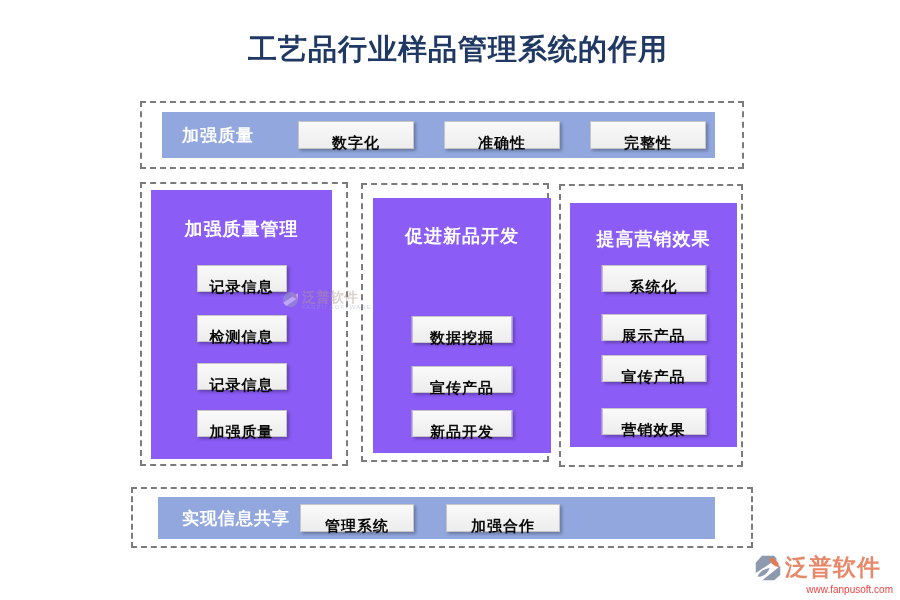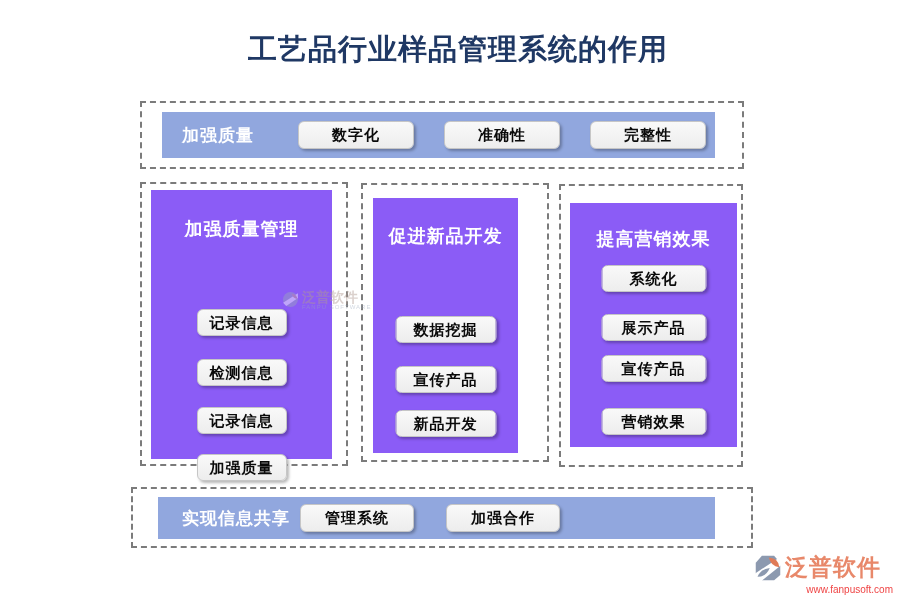--- a/index.html
+++ b/index.html
@@ -24,41 +24,41 @@
   .band-label{
     color:#ffffff;font-weight:bold;font-size:17px;letter-spacing:1px;
     flex:0 0 auto;box-sizing:border-box;white-space:nowrap;
   }
   .top-band .band-label{width:136px;padding-left:20px;}
   .bottom-band .band-label{width:142px;padding-left:24px;}
 
   .pill{
     display:inline-block;box-sizing:border-box;
     background:linear-gradient(#f9f9f9,#ededed);
-    border:1px solid #c6c6c6;border-radius:6px;
+    border:1px solid #c6c6c6;border-radius:0;
     box-shadow:2px 2px 3px rgba(0,0,0,0.28);
     font-family:inherit;font-size:15px;font-weight:bold;color:#0a0a0a;
-    cursor:pointer;padding:0;letter-spacing:1px;
+    cursor:pointer;padding:8px;letter-spacing:1px;
   }
   .band .pill{width:116px;height:28px;line-height:26px;margin-right:30px;flex:0 0 auto;}
   .bottom-band .pill{width:114px;margin-right:32px;}
 
   .panel{position:absolute;background:#8b5cf6;}
   .panel-c1{left:151px;top:190px;width:181px;height:269px;}
-  .panel-c2{left:373px;top:198px;width:145px;height:255px;}
+  .panel-c2{left:373px;top:198px;width:178px;height:255px;}
   .panel-c3{left:570px;top:203px;width:167px;height:244px;}
   .panel-title{
     position:absolute;left:0;width:100%;text-align:center;
     color:#ffffff;font-weight:bold;font-size:18px;letter-spacing:1px;
   }
   .panel-c1 .panel-title{top:27px;}
   .panel-c2 .panel-title{top:26px;}
   .panel-c3 .panel-title{top:24px;}
   .col-btn{position:absolute;left:50%;transform:translateX(-50%);height:27px;line-height:25px;}
-  .panel-c1 .col-btn{width:90px;margin-top:44px;}
+  .panel-c1 .col-btn{width:90px;}
   .panel-c2 .col-btn{width:101px;}
   .panel-c3 .col-btn{width:105px;}
   .panel-c1 .b1{top:75px;}  .panel-c1 .b2{top:125px;} .panel-c1 .b3{top:173px;} .panel-c1 .b4{top:220px;}
   .panel-c2 .b1{top:68px;}  .panel-c2 .b2{top:118px;} .panel-c2 .b3{top:168px;} .panel-c2 .b4{top:212px;}
   .panel-c3 .b1{top:62px;}  .panel-c3 .b2{top:111px;} .panel-c3 .b3{top:152px;} .panel-c3 .b4{top:205px;}
 
   .watermark{
     position:absolute;left:282px;top:290px;display:flex;align-items:flex-start;
     opacity:0.45;pointer-events:none;
   }

